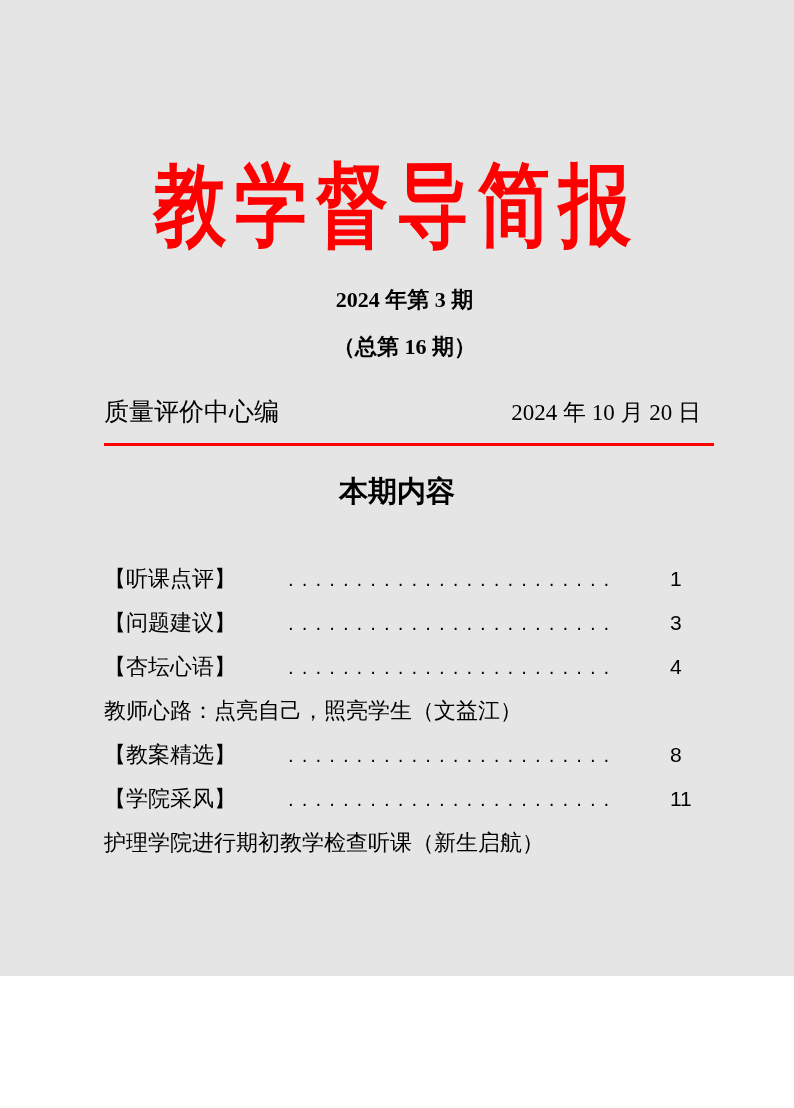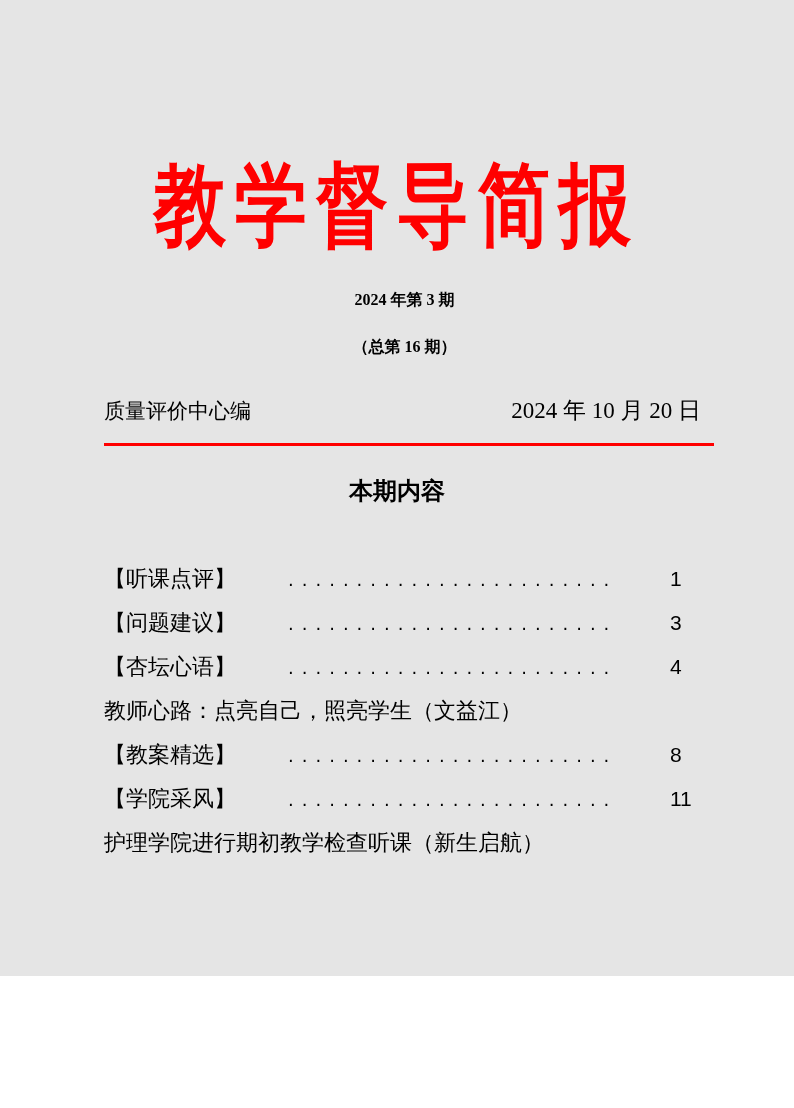--- a/index.html
+++ b/index.html
@@ -32,38 +32,38 @@
     transform: scaleY(1.25);
     transform-origin: top center;
   }
   .issue-line {
     position: absolute;
     left: 0;
     width: 100%;
     text-align: center;
     font-family: "Liberation Serif", serif;
     font-weight: bold;
-    font-size: 16px;
+    font-size: 22px;
     line-height: 26px;
     padding-left: 15px;
   }
   .issue-no    { top: 287px; }
   .issue-total { top: 322px; margin-top: 12px; }
   .meta-row {
     position: absolute;
     top: 398px;
     left: 104px;
     width: 597px;
     display: flex;
     justify-content: space-between;
     align-items: baseline;
   }
   .editor {
     font-family: "Liberation Sans", sans-serif;
-    font-size: 21px;
+    font-size: 25px;
     line-height: 26px;
   }
   .pub-date {
     font-family: "Liberation Serif", serif;
     font-size: 23px;
     line-height: 26px;
   }
   .red-rule {
     position: absolute;
     top: 443px;
@@ -74,21 +74,21 @@
     border: none;
   }
   .contents-heading {
     position: absolute;
     top: 477px;
     left: 0;
     width: 100%;
     text-align: center;
     font-family: "Liberation Sans", sans-serif;
     font-weight: bold;
-    font-size: 24px;
+    font-size: 29px;
     line-height: 28px;
   }
   .toc {
     position: absolute;
     top: 564px;
     left: 104px;
     width: 592px;
     list-style: none;
   }
   .toc-row {

